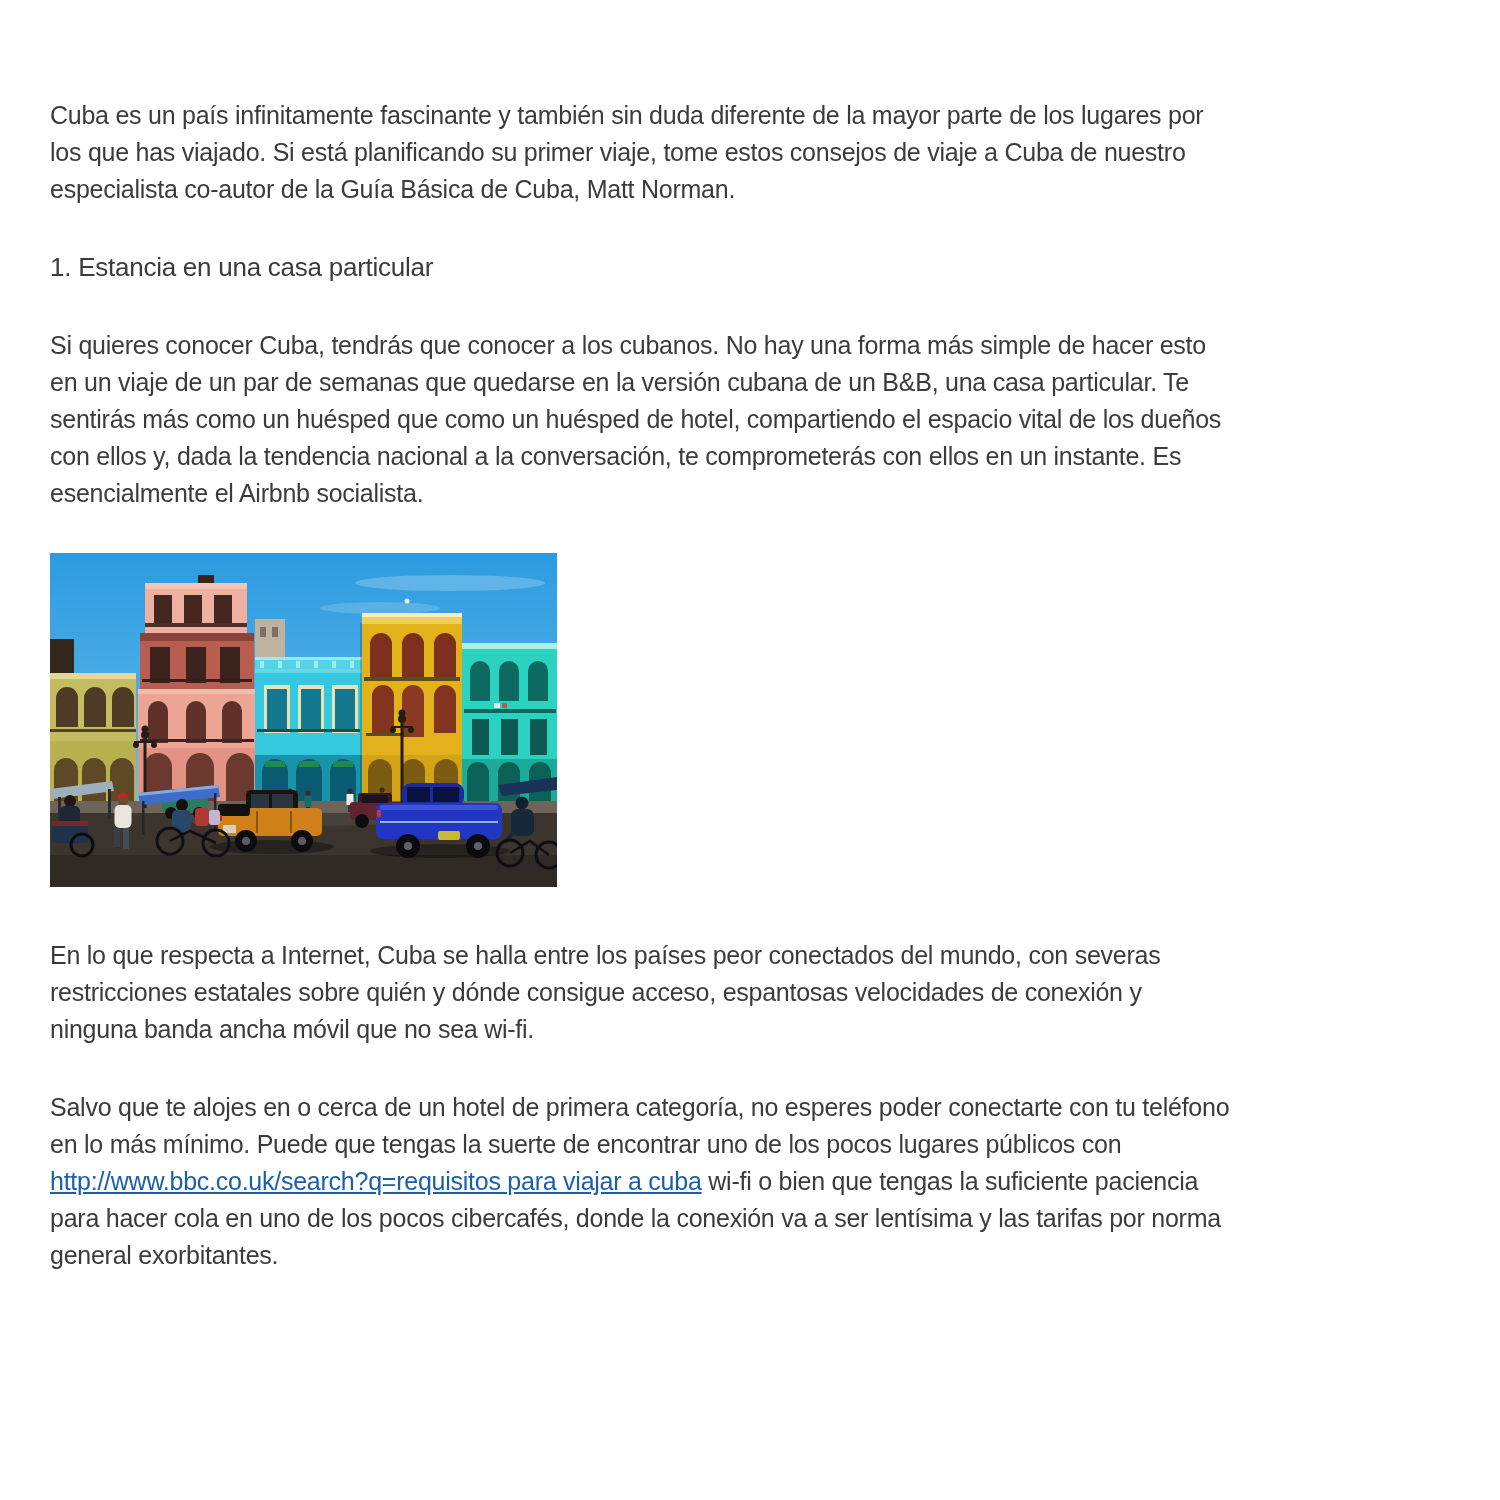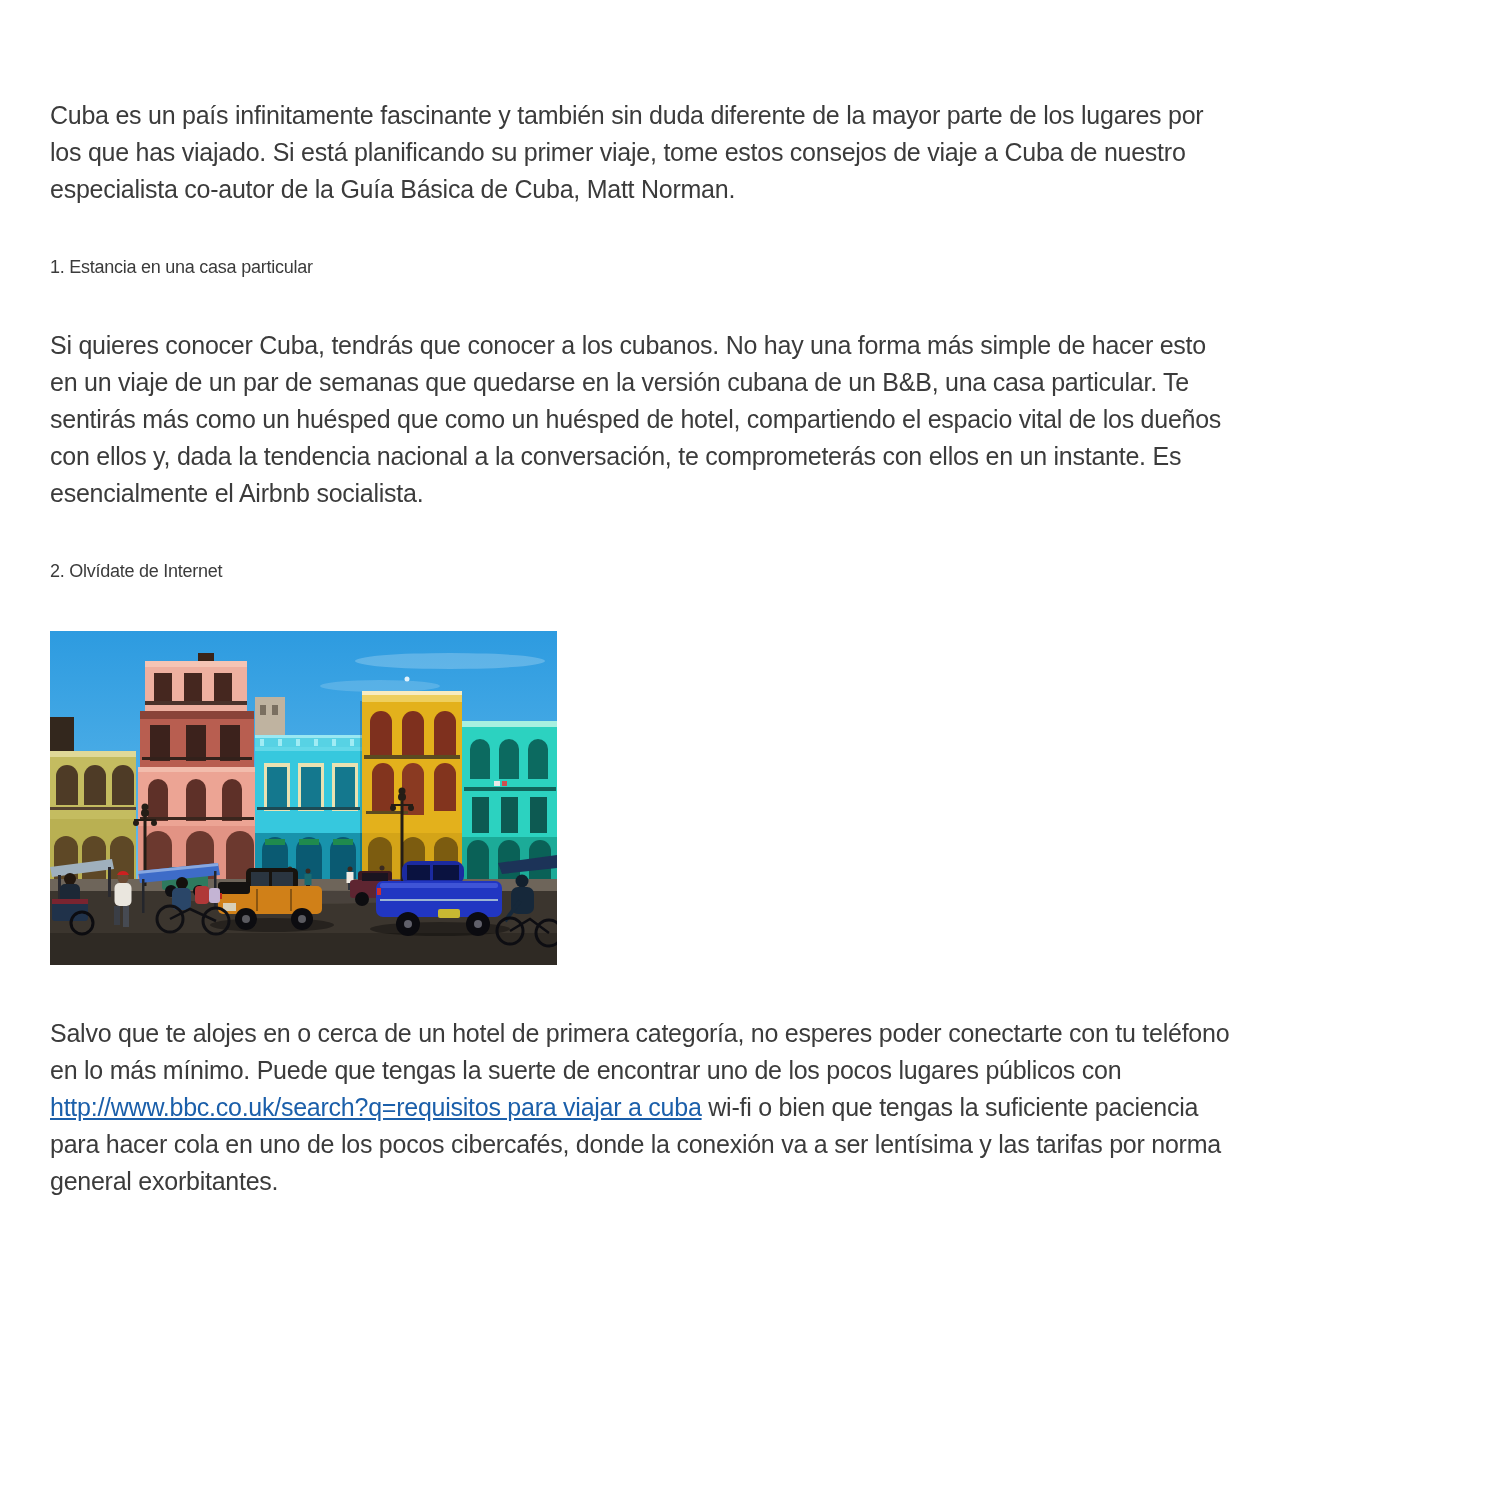--- a/index.html
+++ b/index.html
@@ -8,37 +8,36 @@
   .page{box-sizing:border-box;width:1276px;height:1500px;
         padding:97px 45px 0 50px;background:#ffffff;}
   .page p, .page h2{
     margin:0 0 41px 0;
     font-size:25px;
     line-height:37px;
     font-weight:400;
     letter-spacing:-0.25px;
     color:#3b3b3b;
   }
-  .page h2{font-size:18px;}
+  .page h2{font-size:26px;}
   a.doc-link{color:#1b5faa;text-decoration:underline;cursor:pointer;}
   figure.photo{margin:6px 0 50px 0;width:507px;height:334px;}
   figure.photo svg{display:block;width:507px;height:334px;}
 </style>
 </head>
 <body>
 
 <div class="page">
 
   <p>Cuba es un país infinitamente fascinante y también sin duda diferente de la mayor parte de los lugares por los que has viajado. Si está planificando su primer viaje, tome estos consejos de viaje a Cuba de nuestro especialista co-autor de la Guía Básica de Cuba, Matt Norman.</p>
 
   <h2>1. Estancia en una casa particular</h2>
 
   <p>Si quieres conocer Cuba, tendrás que conocer a los cubanos. No hay una forma más simple de hacer esto en un viaje de un par de semanas que quedarse en la versión cubana de un B&amp;B, una casa particular. Te sentirás más como un huésped que como un huésped de hotel, compartiendo el espacio vital de los dueños con ellos y, dada la tendencia nacional a la conversación, te comprometerás con ellos en un instante. Es esencialmente el Airbnb socialista.</p>
 
-  <h2>2. Olvídate de Internet</h2>
 
   <figure class="photo">
     <svg viewBox="0 0 507 334" xmlns="http://www.w3.org/2000/svg">
       <defs>
         <linearGradient id="sky" x1="0" y1="0" x2="0" y2="1">
           <stop offset="0" stop-color="#2d9be0"></stop>
           <stop offset="0.55" stop-color="#54b2e8"></stop>
           <stop offset="1" stop-color="#8fd0f0"></stop>
         </linearGradient>
       </defs>
@@ -291,17 +290,18 @@
       <path d="M448,232 L507,224 L507,237 L452,243 Z" fill="#1c3358"></path>
       <circle cx="472" cy="250" r="6.5" fill="#12202e"></circle>
       <rect x="461" y="256" width="23" height="27" rx="7" fill="#16283a"></rect>
       <path d="M470,270 L455,290" stroke="#16283a" stroke-width="4" fill="none"></path>
       <circle cx="460" cy="300" r="13" fill="none" stroke="#0d0d12" stroke-width="3"></circle>
       <circle cx="499" cy="302" r="13" fill="none" stroke="#0d0d12" stroke-width="3"></circle>
       <path d="M460,300 L480,288 L499,302" fill="none" stroke="#0d0d12" stroke-width="2.5"></path>
     </svg>
   </figure>
 
+  <p>En lo que respecta a Internet, Cuba se halla entre los países peor conectados del mundo, con severas restricciones estatales sobre quién y dónde consigue acceso, espantosas velocidades de conexión y ninguna banda ancha móvil que no sea wi-fi.</p>
 
   <p><span>Salvo que te alojes en o cerca de un hotel de primera categoría, no esperes poder conectarte con tu teléfono en lo más mínimo. Puede que tengas la suerte de encontrar uno de los pocos lugares públicos con </span><a class="doc-link">http://www.bbc.co.uk/search?q=requisitos para viajar a cuba</a><span> wi-fi o bien que tengas la suficiente paciencia para hacer cola en uno de los pocos cibercafés, donde la conexión va a ser lentísima y las tarifas por norma general exorbitantes.</span></p>
 
 
 </div>
 
 </body></html>

